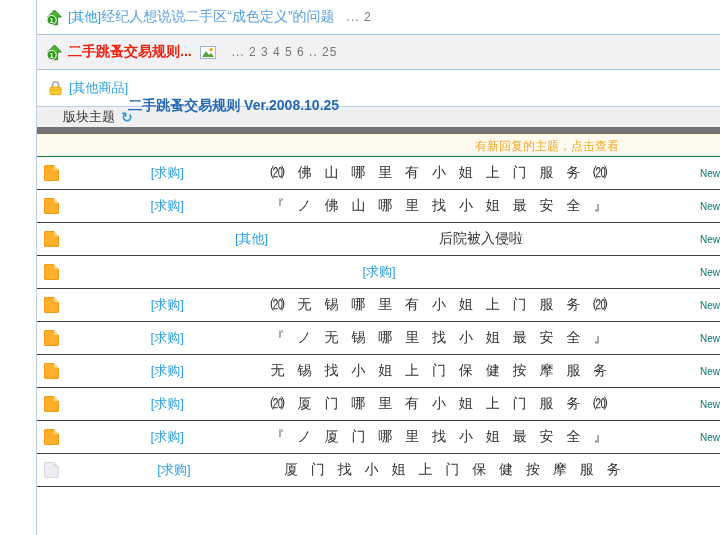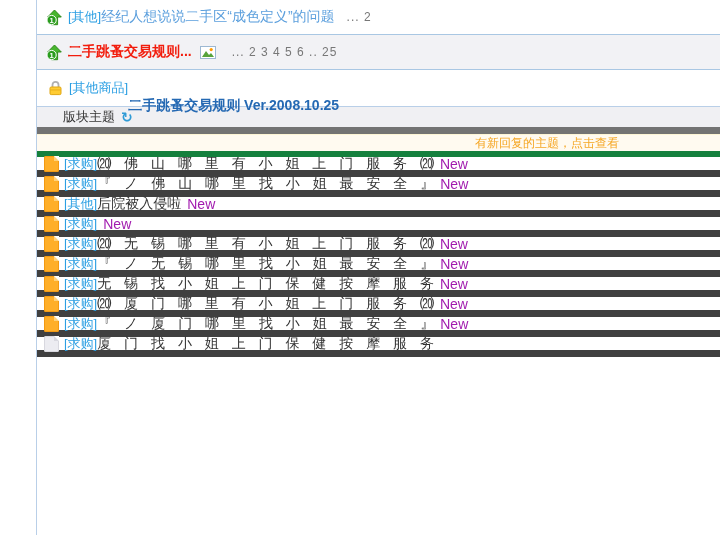--- a/index.html
+++ b/index.html
@@ -30,34 +30,34 @@
   .title-red{font-size:14px;font-weight:bold;color:#f21d0d;white-space:nowrap;}
   .title-rule{font-size:14px;font-weight:bold;color:#2569b3;text-decoration:underline;white-space:nowrap;margin-top:36px;}
   .pages{font-size:12px;color:#777;margin-left:12px;white-space:nowrap;letter-spacing:1px;}
 
   
   .header{height:27px;background:#f0f0f3;border-bottom:7px solid #737373;padding-left:26px;}
   .hlabel{font-size:13px;color:#333;}
   .refresh{font-size:14px;color:#2f9bd6;margin-left:6px;font-weight:bold;line-height:1;}
 
   
-  .notice{height:23px;background:#fffaf0;border-top:1px solid #fdf5d5;border-bottom:6px solid #15803d;position:relative;}
+  .notice{height:23px;background:#fffaf0;border-top:1px solid #fdf5d5;border-bottom:1px solid #15803d;position:relative;}
   .ntext{position:absolute;left:438px;top:50%;transform:translateY(-50%);font-size:12px;color:#f5a623;white-space:nowrap;}
 
   
-  .trow{height:20px;border-bottom:7px solid #404040;padding-left:7px;background:#fff;}
+  .trow{height:33px;border-bottom:1px solid #404040;padding-left:7px;background:#fff;justify-content:space-between;}
   .folder{width:15px;height:16px;border-radius:2px;position:relative;margin-right:5px;flex:0 0 auto;}
   .folder.hot{background:#ffaf29;box-shadow:inset 0 0 0 1px #f39a12;}
   .folder.hot::after{content:"";position:absolute;top:0;right:0;width:0;height:0;
     border-top:5px solid #fff;border-left:5px solid #ffd27a;}
   .folder.normal{background:#ececf1;box-shadow:inset 0 0 0 1px #d8d8df;}
   .folder.normal::after{content:"";position:absolute;top:0;right:0;width:0;height:0;
     border-top:5px solid #fff;border-left:5px solid #d8d8df;}
   .ttitle{font-size:14px;color:#333;white-space:nowrap;word-spacing:9px;}
-  .new{font-size:14px;color:#a21caf;margin-left:6px;white-space:nowrap;}
+  .new{font-size:10px;color:#0f766e;margin-left:6px;white-space:nowrap;}
 </style>
 </head>
 <body>
 
 <div class="page">
   <div class="vline"></div>
   <div class="content">
 
     <div class="row sticky1">
       <span class="icon icon-arrow">

